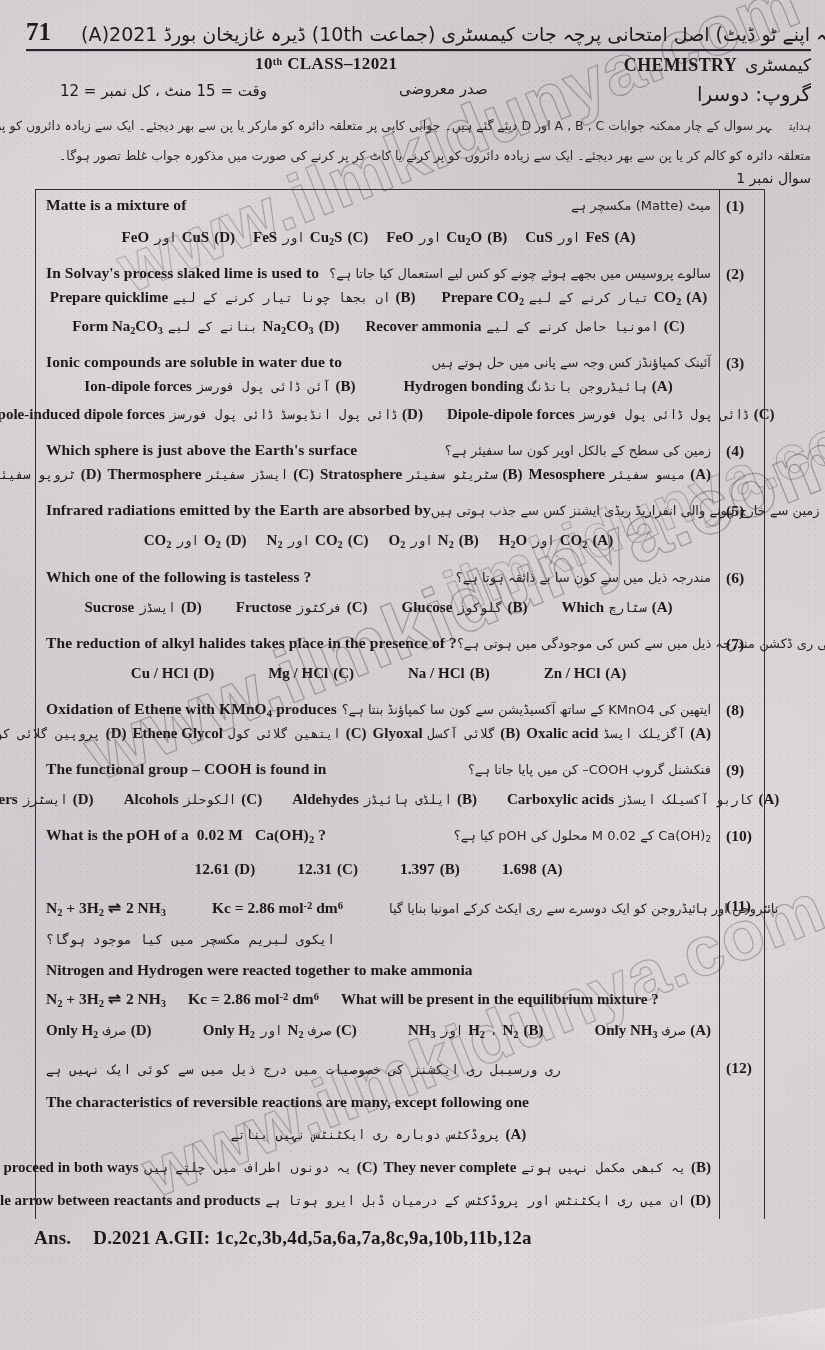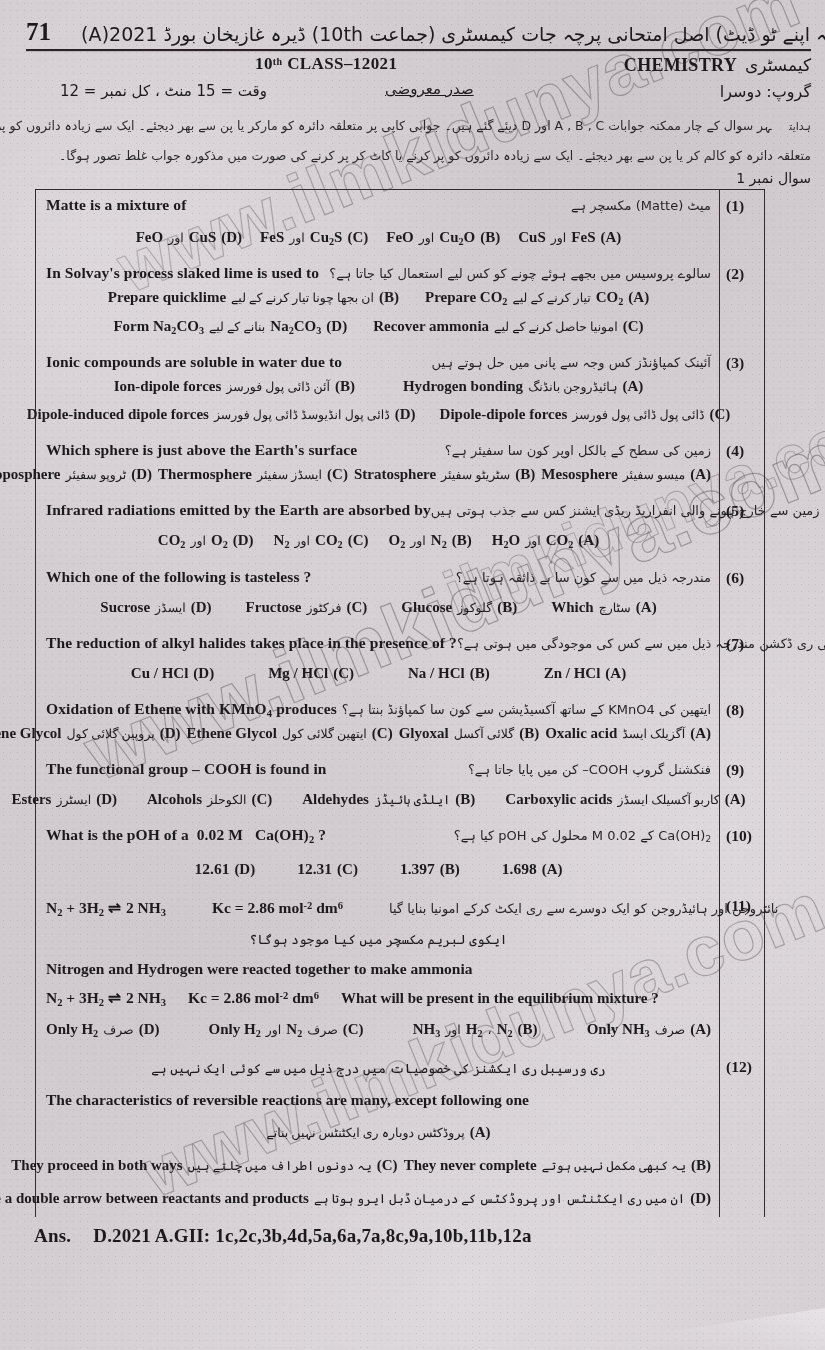--- a/index.html
+++ b/index.html
@@ -93,26 +93,26 @@
   .subject .ur{font-family:"DejaVu Sans", sans-serif;font-weight:400;font-size:17px;margin-left:8px;}
   .hdr-row3{
     display:flex;align-items:flex-start;
     padding:6px 14px 0 60px;position:relative;height:26px;
   }
   .time-marks{
     font-family:"DejaVu Sans", sans-serif;direction:rtl;
     font-size:15px;white-space:nowrap;
   }
   .paper-type{
-    position:absolute;left:385px;top:4px;
-    font-family:"DejaVu Sans", sans-serif;font-size:15px;direction:rtl;text-decoration:underline;
+    position:absolute;left:399px;top:4px;
+    font-family:"DejaVu Sans", sans-serif;font-size:15px;direction:rtl;
   }
   .group{
     margin-left:auto;
-    font-family:"DejaVu Sans", sans-serif;font-size:16px;direction:rtl;white-space:nowrap;
+    font-family:"DejaVu Sans", sans-serif;font-size:20px;direction:rtl;white-space:nowrap;
   }
   
   .instr{
     position:relative;z-index:5;
     direction:rtl;text-align:right;
     font-family:"DejaVu Sans", sans-serif;
     font-size:12.5px;line-height:1.9;
     padding:6px 14px 0 26px;
     white-space:nowrap;
     opacity:.92;
@@ -164,40 +164,40 @@
   .stem-ur{
     direction:rtl;text-align:right;
     font-family:"DejaVu Sans", sans-serif;
     font-size:13px;white-space:nowrap;opacity:.95;
   }
   .stem-en-only{
     font-size:15.5px;font-weight:600;padding:3px 0;
     font-family:"Liberation Serif", serif;
   }
   .stem-ur-only{
-    direction:rtl;text-align:center;
-    font-family:Liberation Sans, sans-serif;
+    direction:rtl;text-align:left;
+    font-family:Liberation Mono, monospace;
     font-size:13px;padding:3px 0;
   }
   
   .opts{
     display:flex;flex-direction:row-reverse;
     justify-content:flex-start;
     align-items:baseline;
     gap:14px;
     padding:5px 0 6px 0;
   }
   .opts.center{justify-content:center;}
   .opts.spread{justify-content:space-between;gap:6px;}
   .opt{
     display:flex;flex-direction:row-reverse;align-items:baseline;gap:5px;
     white-space:nowrap;
   }
   .opt .key{font-size:15px;font-weight:700;font-family:"Liberation Serif", serif;}
-  .opt .ur{font-family:Liberation Serif, serif;font-size:12.5px;direction:rtl;}
+  .opt .ur{font-family:Liberation Mono, monospace;font-size:12.5px;direction:rtl;}
   .opt .en{font-size:15px;font-family:"Liberation Serif", serif;font-weight:600;}
   .opt .num{font-size:15.5px;font-weight:700;font-family:"Liberation Serif", serif;}
   sub{font-size:.68em;vertical-align:-.25em;}
   sup{font-size:.68em;vertical-align:.42em;}
 
   .eqline{
     display:flex;align-items:baseline;justify-content:flex-start;
     gap:46px;padding:5px 0 4px 0;
   }
   .eq{font-size:15.5px;font-weight:700;white-space:nowrap;font-family:"Liberation Serif", serif;}

